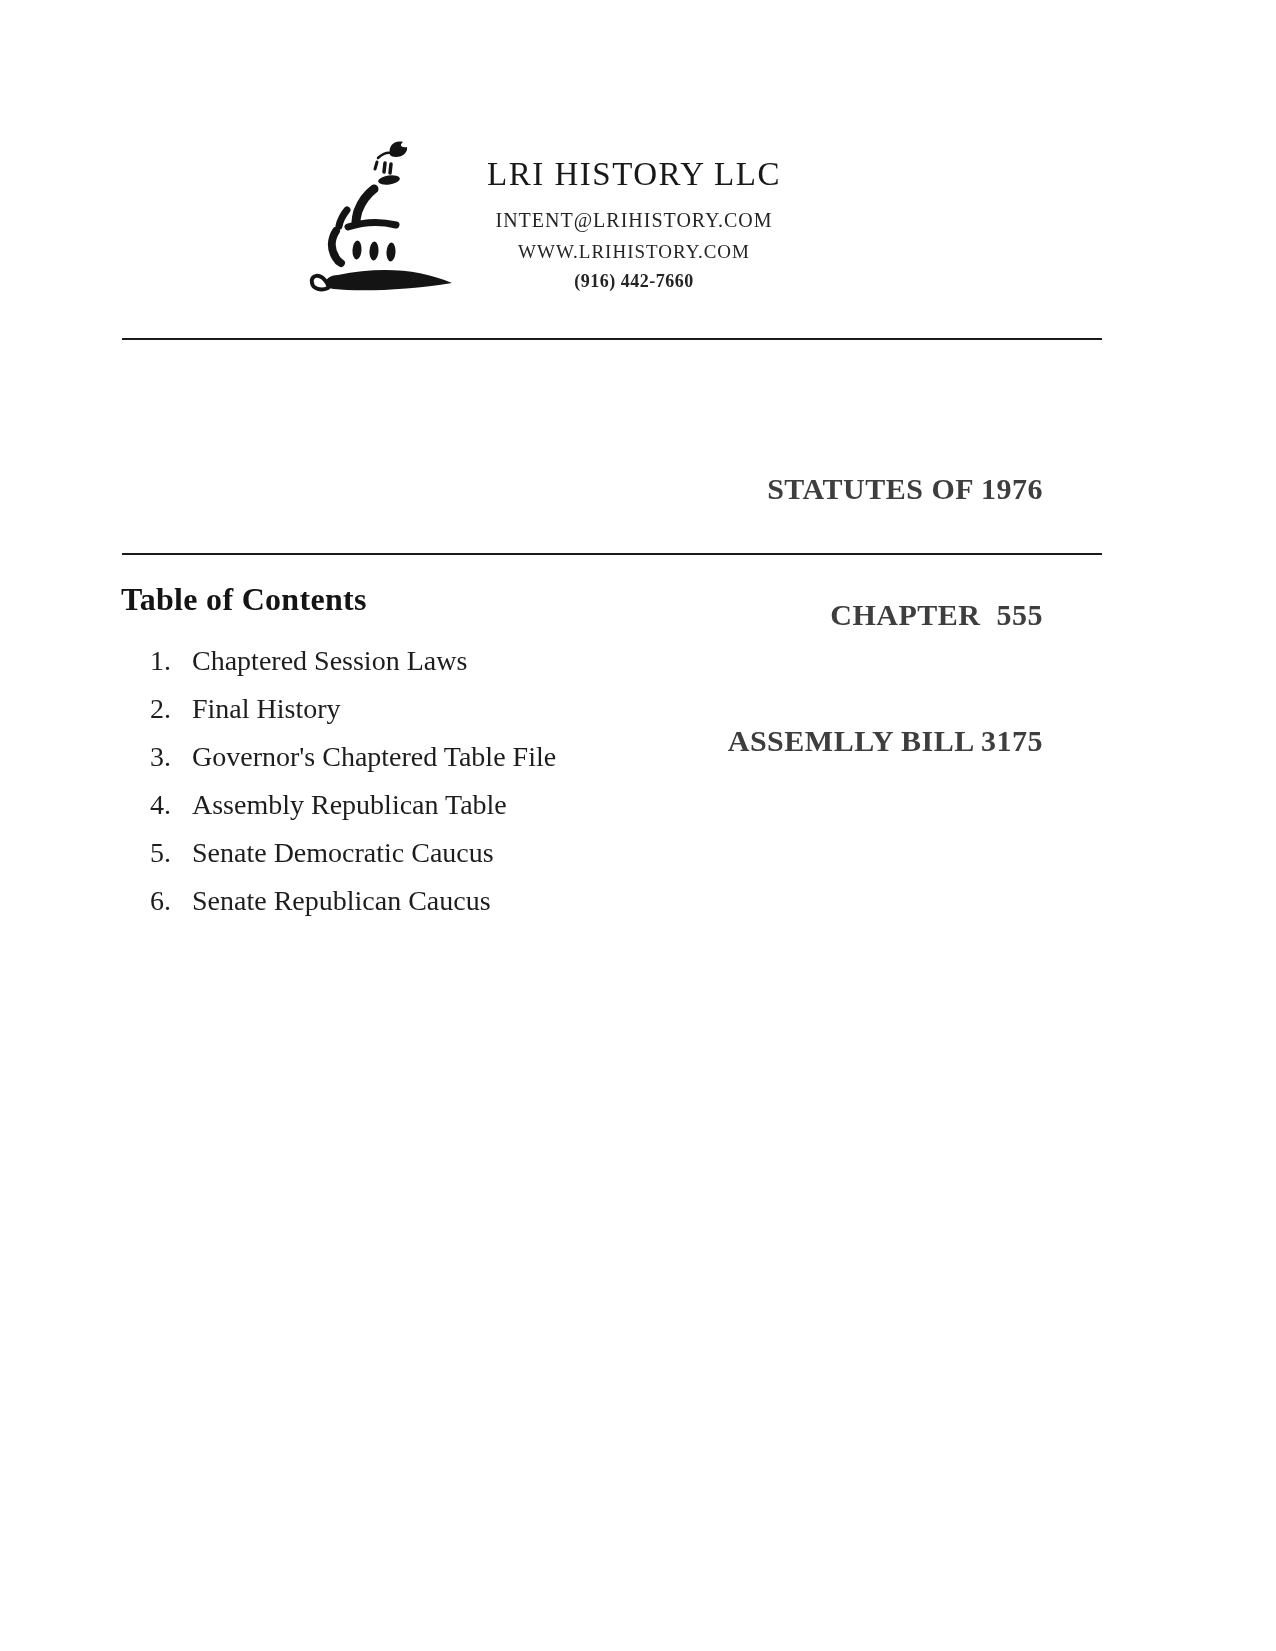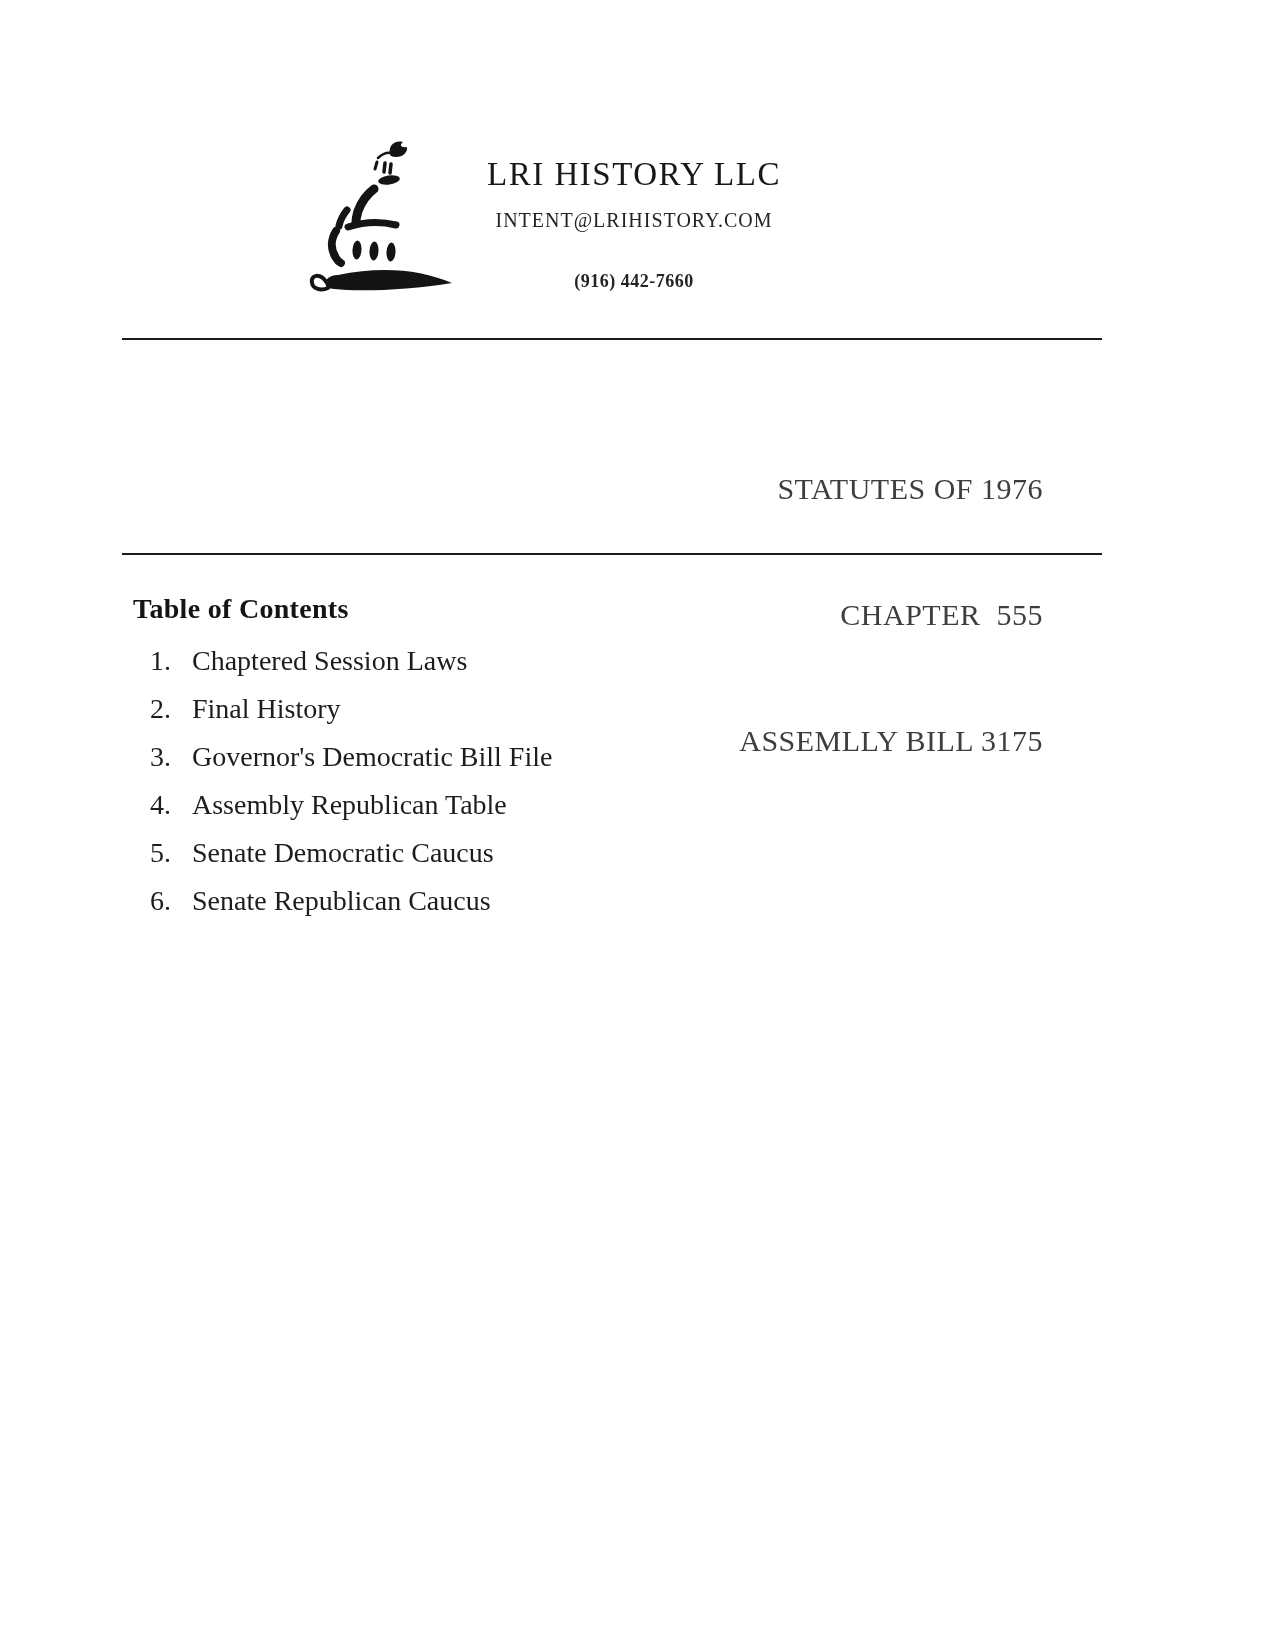--- a/index.html
+++ b/index.html
@@ -19,28 +19,28 @@
   .email{top:209px;font-size:20px;letter-spacing:1px;color:#242424;}
   .website{top:241px;font-size:19px;letter-spacing:1px;color:#242424;}
   .phone{top:271px;font-size:18px;letter-spacing:0.5px;color:#242424;font-weight:bold;}
   
   .rule{position:absolute;left:122px;width:980px;height:2px;background:#1b1b1b;}
   .rule-top{top:338px;}
   .rule-bottom{top:553px;}
   
   .title-block{
     position:absolute;top:384px;right:233px;
-    text-align:right;font-weight:normal;
+    text-align:right;font-weight:bold;
     font-size:30px;line-height:42px;
     letter-spacing:0.5px;color:#3e3e3e;white-space:pre;
   }
   
   .toc-heading{
-    position:absolute;left:121px;top:581px;margin:12px;
-    font-size:28px;font-weight:bold;color:#141414;letter-spacing:0.3px;
+    position:absolute;left:121px;top:581px;margin:0;
+    font-size:32px;font-weight:bold;color:#141414;letter-spacing:0.3px;
   }
   .toc-list{
     position:absolute;left:150px;top:645px;margin:0;padding:0;
     list-style:none;font-size:28px;color:#1d1d1d;
   }
   .toc-list li{height:48px;display:flex;align-items:flex-start;}
   .toc-num{display:inline-block;width:42px;}
   svg .stroke{fill:none;stroke:#141414;stroke-linecap:round;}
 </style>
 </head>
@@ -71,20 +71,21 @@
       <ellipse cx="74" cy="115" rx="4.5" ry="9.5" transform="rotate(3 74 115)" fill="#141414"></ellipse>
       <ellipse cx="91" cy="116" rx="4.5" ry="9.5" transform="rotate(3 91 116)" fill="#141414"></ellipse>
 
       <path d="M27,147 C20,136 10,139 12,147 C13,153 21,155 28,152" class="stroke" stroke-width="4"></path>
       <path d="M26,150 C24,143 30,139 38,139 C80,130 120,133 152,147 C110,154 60,156 34,153 C29,152 27,152 26,150 Z" fill="#141414"></path>
     </svg>
   </div>
 
   <div class="hdr-line email">INTENT@LRIHISTORY.COM</div>
   <div class="hdr-line company">LRI HISTORY LLC</div>
+  <div class="hdr-line website">WWW.LRIHISTORY.COM</div>
   <div class="hdr-line phone">(916) 442-7660</div>
 
   <div class="rule rule-top"></div>
 
   <div class="title-block">
     <div>STATUTES OF 1976</div>
     <div>CHAPTER  555</div>
     <div>ASSEMLLY BILL 3175</div>
   </div>
 
@@ -96,21 +97,21 @@
     <li>
       <span class="toc-num">1.</span>
       <span class="toc-label">Chaptered Session Laws</span>
     </li>
     <li>
       <span class="toc-num">2.</span>
       <span class="toc-label">Final History</span>
     </li>
     <li>
       <span class="toc-num">3.</span>
-      <span class="toc-label">Governor's Democratic Bill File</span>
+      <span class="toc-label">Governor's Chaptered Table File</span>
     </li>
     <li>
       <span class="toc-num">4.</span>
       <span class="toc-label">Assembly Republican Table</span>
     </li>
     <li>
       <span class="toc-num">5.</span>
       <span class="toc-label">Senate Democratic Caucus</span>
     </li>
     <li>

